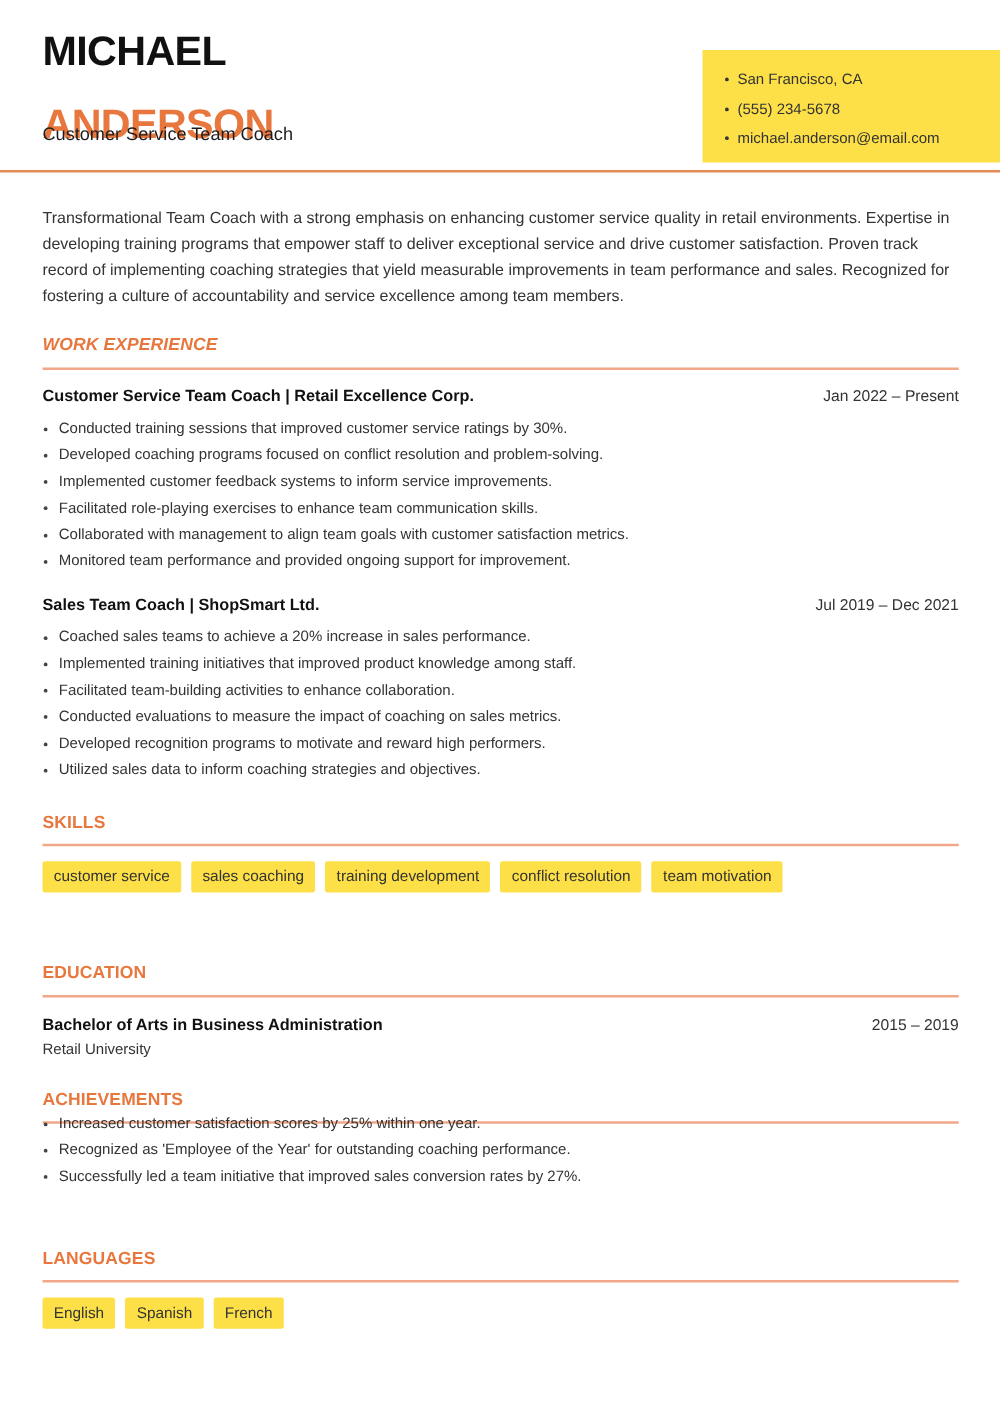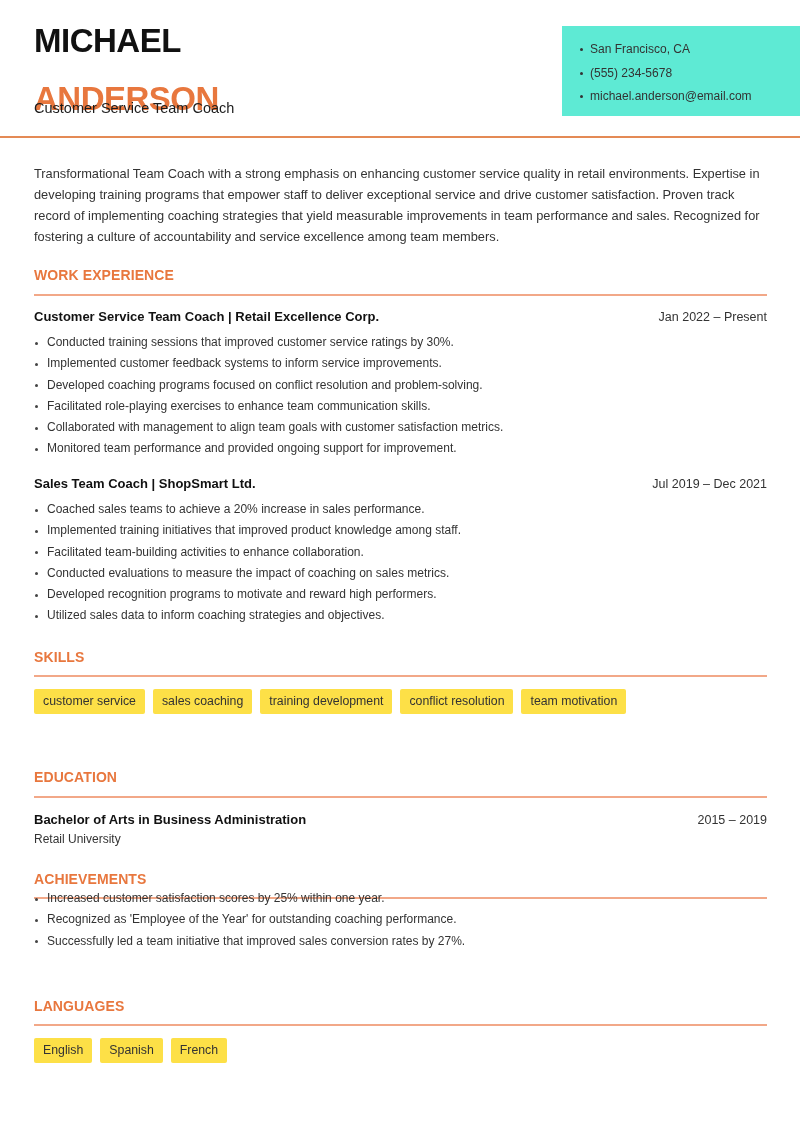--- a/index.html
+++ b/index.html
@@ -23,22 +23,22 @@
       position: absolute; left: 34px; top: 56px;
       font-size: 33px; font-weight: 700; color: #e8773e; letter-spacing: -0.5px;
       line-height: 38px;
       margin-top: 24px;
     }
     .job-title {
       position: absolute; left: 34px; top: 99px;
       font-size: 14.5px; color: #1c1c1c; line-height: 18px;
     }
     .contact-box {
-      position: absolute; left: 562px; top: 26px; width: 238px; height: 90px;
-      background: #5eead4;
+      position: absolute; left: 562px; top: 40px; width: 238px; height: 90px;
+      background: #fde047;
       padding: 12px 0 0 18px;
     }
     .contact-item {
       font-size: 12px; color: #333333; line-height: 23.5px; position: relative; padding-left: 10px;
     }
     .contact-item::before {
       content: ""; position: absolute; left: 0; top: 10px; width: 3px; height: 3px;
       background: #333; border-radius: 50%;
     }
     .summary {
@@ -90,31 +90,31 @@
   <div class="job-title">Customer Service Team Coach</div>
   <div class="contact-box">
     <div class="contact-item">San Francisco, CA</div>
     <div class="contact-item">(555) 234-5678</div>
     <div class="contact-item">michael.anderson@email.com</div>
   </div>
 </div>
 
 <p class="summary">Transformational Team Coach with a strong emphasis on enhancing customer service quality in retail environments. Expertise in developing training programs that empower staff to deliver exceptional service and drive customer satisfaction. Proven track record of implementing coaching strategies that yield measurable improvements in team performance and sales. Recognized for fostering a culture of accountability and service excellence among team members.</p>
 
-<div class="section-title" style="top:267px;">WORK EXPERIENCE</div>
+<div class="section-title" style="top:267px;font-style:italic;">WORK EXPERIENCE</div>
 <div class="section-rule" style="top:294px;"></div>
 
 <div class="job-head" style="top:308px;">
   <span class="job-role">Customer Service Team Coach | Retail Excellence Corp.</span>
   <span class="job-dates">Jan 2022 – Present</span>
 </div>
 <ul class="bullets" style="top:332px;">
   <li>Conducted training sessions that improved customer service ratings by 30%.</li>
+  <li>Developed coaching programs focused on conflict resolution and problem-solving.</li>
   <li>Implemented customer feedback systems to inform service improvements.</li>
-  <li>Developed coaching programs focused on conflict resolution and problem-solving.</li>
   <li>Facilitated role-playing exercises to enhance team communication skills.</li>
   <li>Collaborated with management to align team goals with customer satisfaction metrics.</li>
   <li>Monitored team performance and provided ongoing support for improvement.</li>
 </ul>
 
 <div class="job-head" style="top:475px;">
   <span class="job-role">Sales Team Coach | ShopSmart Ltd.</span>
   <span class="job-dates">Jul 2019 – Dec 2021</span>
 </div>
 <ul class="bullets" style="top:499px;">

